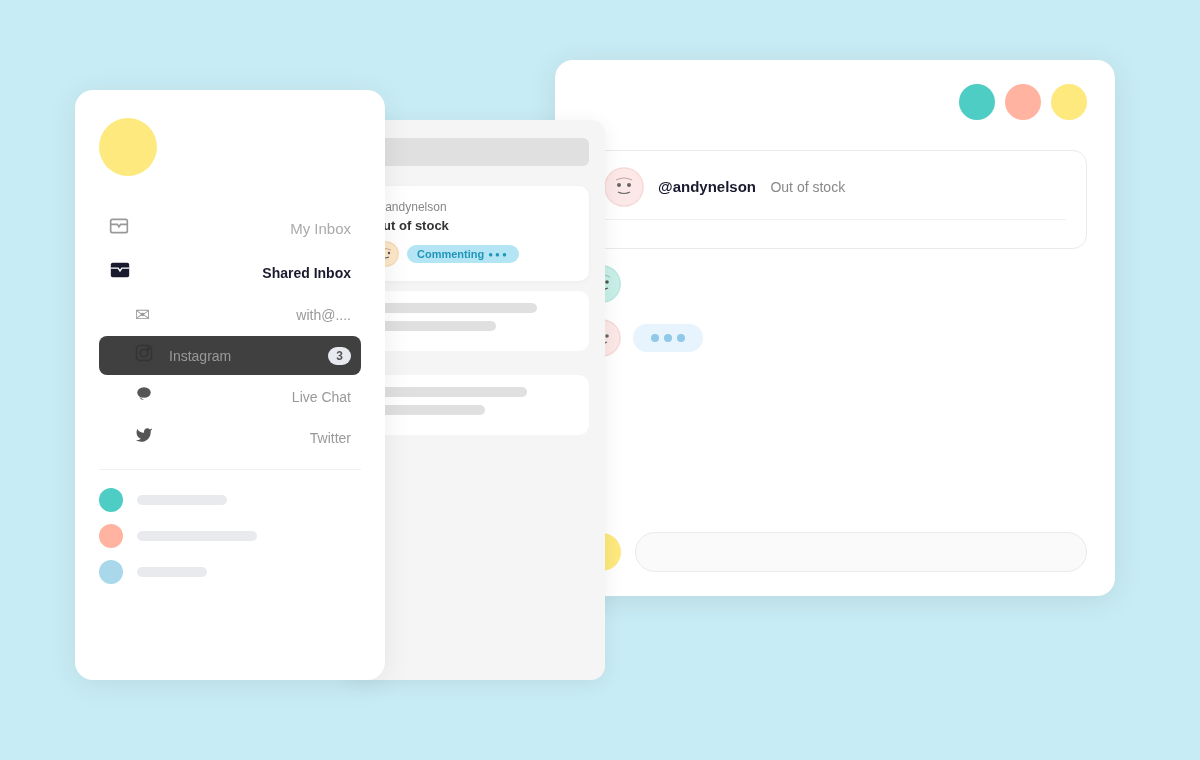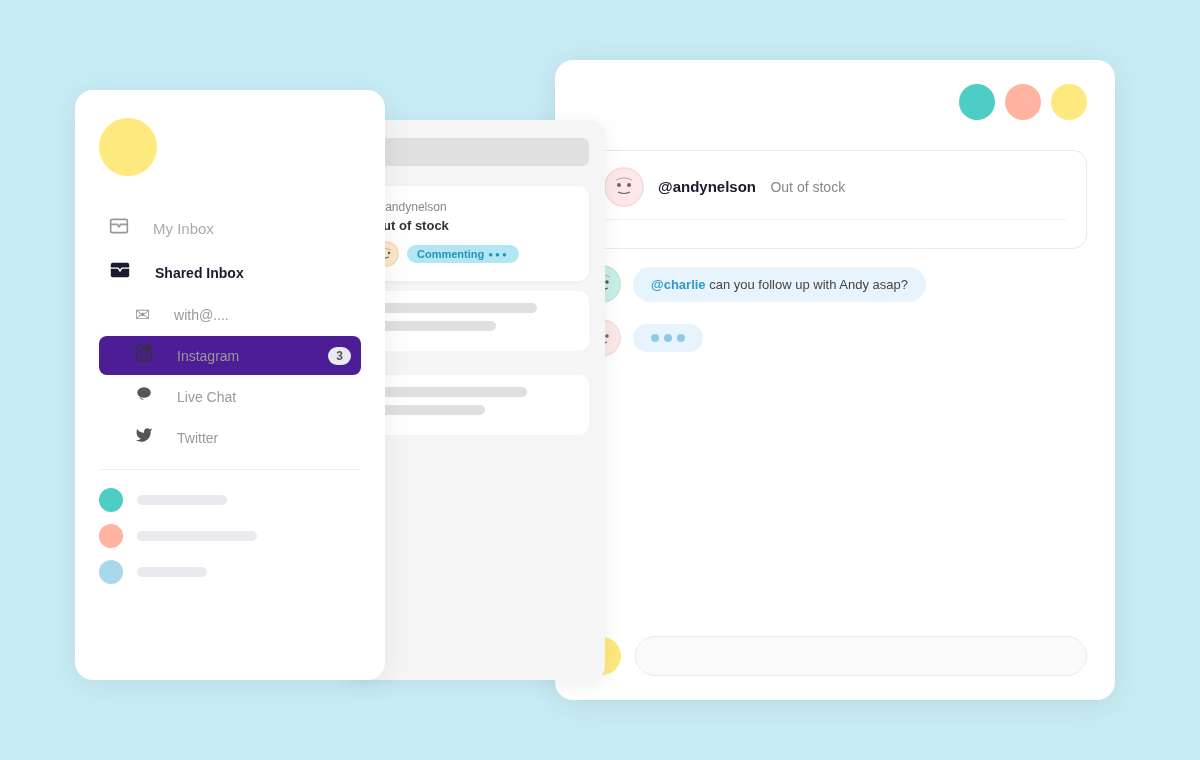--- a/index.html
+++ b/index.html
@@ -38,42 +38,43 @@
       width: 58px;
       height: 58px;
       background: #fde97e;
       border-radius: 50%;
       margin-bottom: 32px;
     }
 
     .nav-item {
       display: flex;
       align-items: center;
-      gap: 24px;
+      gap: 16px;
       padding: 8px 10px;
       border-radius: 8px;
       cursor: pointer;
       color: #aaa;
       font-size: 15px;
       margin-bottom: 2px;
+      justify-content: space-between;
     }
 
     .nav-item.active {
       color: #1a1a2e;
       font-weight: 700;
       font-size: 14px;
     }
 
     .nav-item .nav-icon {
       font-size: 18px;
       color: inherit;
     }
 
     .nav-item.highlighted {
-      background: #4c1d95;
+      background: #404040;
     }
 
     .badge {
       margin-left: auto;
       background: #e8eaf0;
       color: #555;
       font-size: 12px;
       font-weight: 600;
       border-radius: 10px;
       padding: 2px 8px;
@@ -201,21 +202,21 @@
       padding: 12px 10px;
       margin-bottom: 8px;
     }
 
     
     .right-panel {
       position: absolute;
       left: 480px;
       top: 0;
       width: 560px;
-      height: 640px;
+      height: 536px;
       background: #fff;
       border-radius: 18px;
       box-shadow: 0 4px 30px rgba(0,0,0,0.09);
       z-index: 1;
       padding: 24px 28px;
       display: flex;
       flex-direction: column;
     }
 
     .right-top-icons {
@@ -518,24 +519,20 @@
     <div class="mention-row">
       <div class="mention-avatar">
         <svg width="38" height="38" viewBox="0 0 38 38">
           <circle cx="19" cy="19" r="18" fill="#c8f0e8" stroke="#a0d8cc" stroke-width="0.5"></circle>
           <circle cx="14" cy="17" r="1.8" fill="#555"></circle>
           <circle cx="24" cy="17" r="1.8" fill="#555"></circle>
           <path d="M13 23 Q19 26 25 23" stroke="#555" stroke-width="1.1" fill="none"></path>
           <path d="M11 12 Q19 8 27 12" stroke="#80bdb0" stroke-width="0.9" fill="none"></path>
         </svg>
       </div>
-      <div class="mention-bubble">
-        <span class="mention-name">@charlie</span>
-        <span>can you follow up with Andy asap?</span>
-      </div>
     </div>
 
     <div class="typing-row">
       <div class="typing-avatar">
         <svg width="38" height="38" viewBox="0 0 38 38">
           <circle cx="19" cy="19" r="18" fill="#fde8e8" stroke="#e8c0c0" stroke-width="0.5"></circle>
           <circle cx="14" cy="17" r="1.8" fill="#666"></circle>
           <circle cx="24" cy="17" r="1.8" fill="#666"></circle>
           <path d="M14 23 Q19 26 24 23" stroke="#666" stroke-width="1.1" fill="none"></path>
         </svg>

